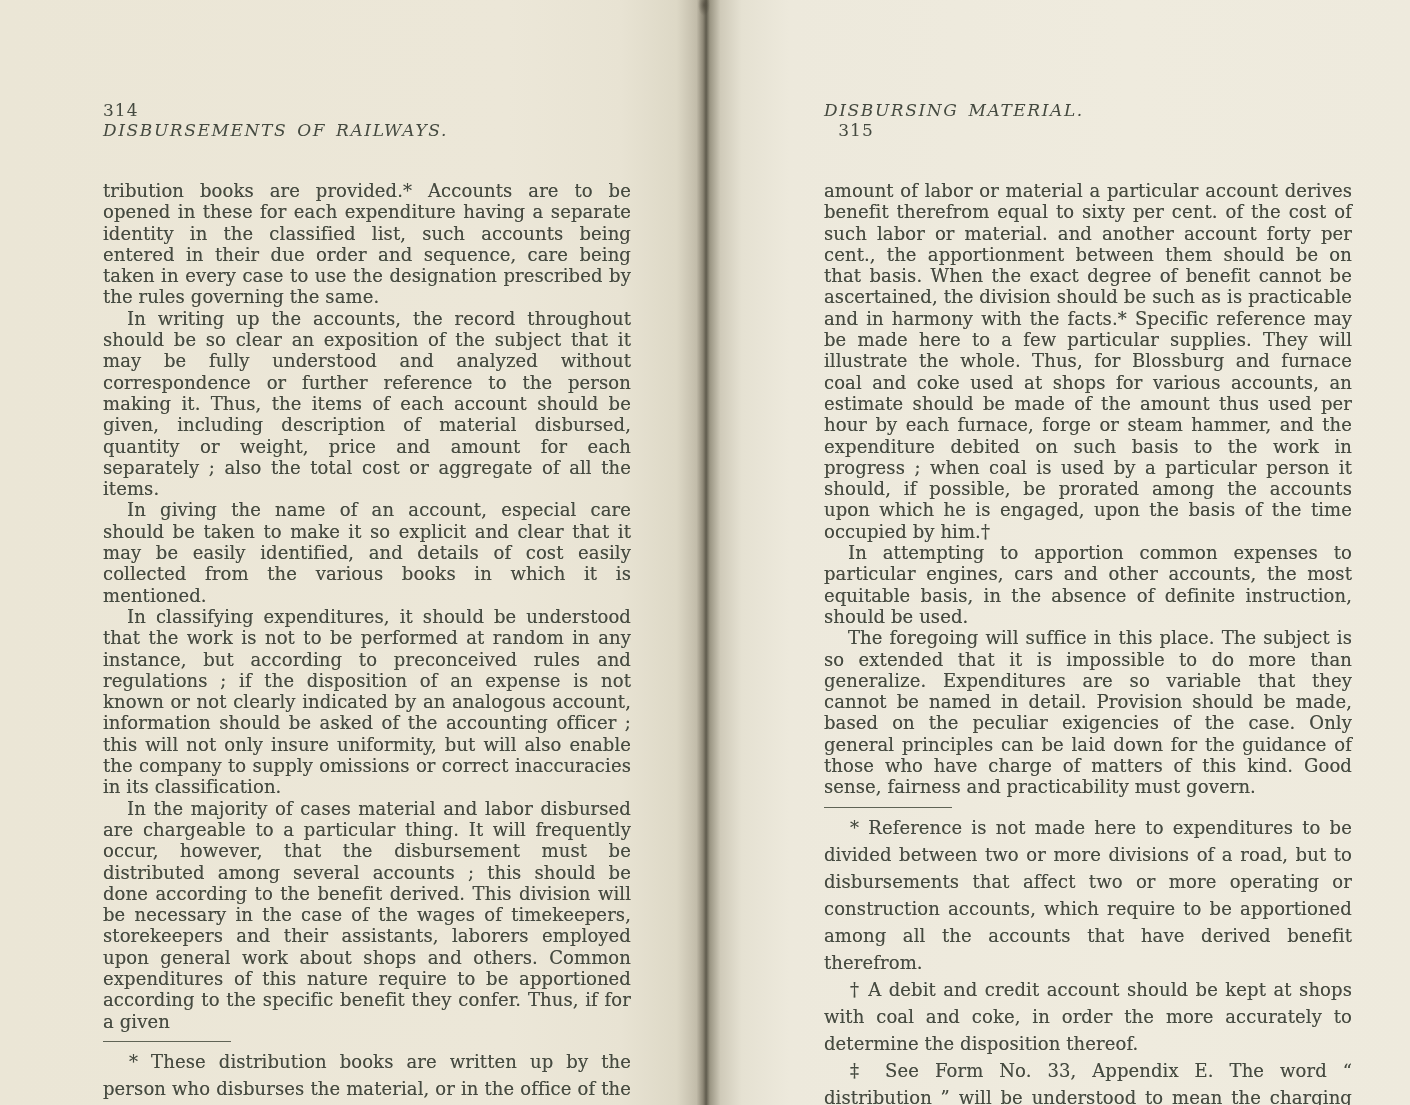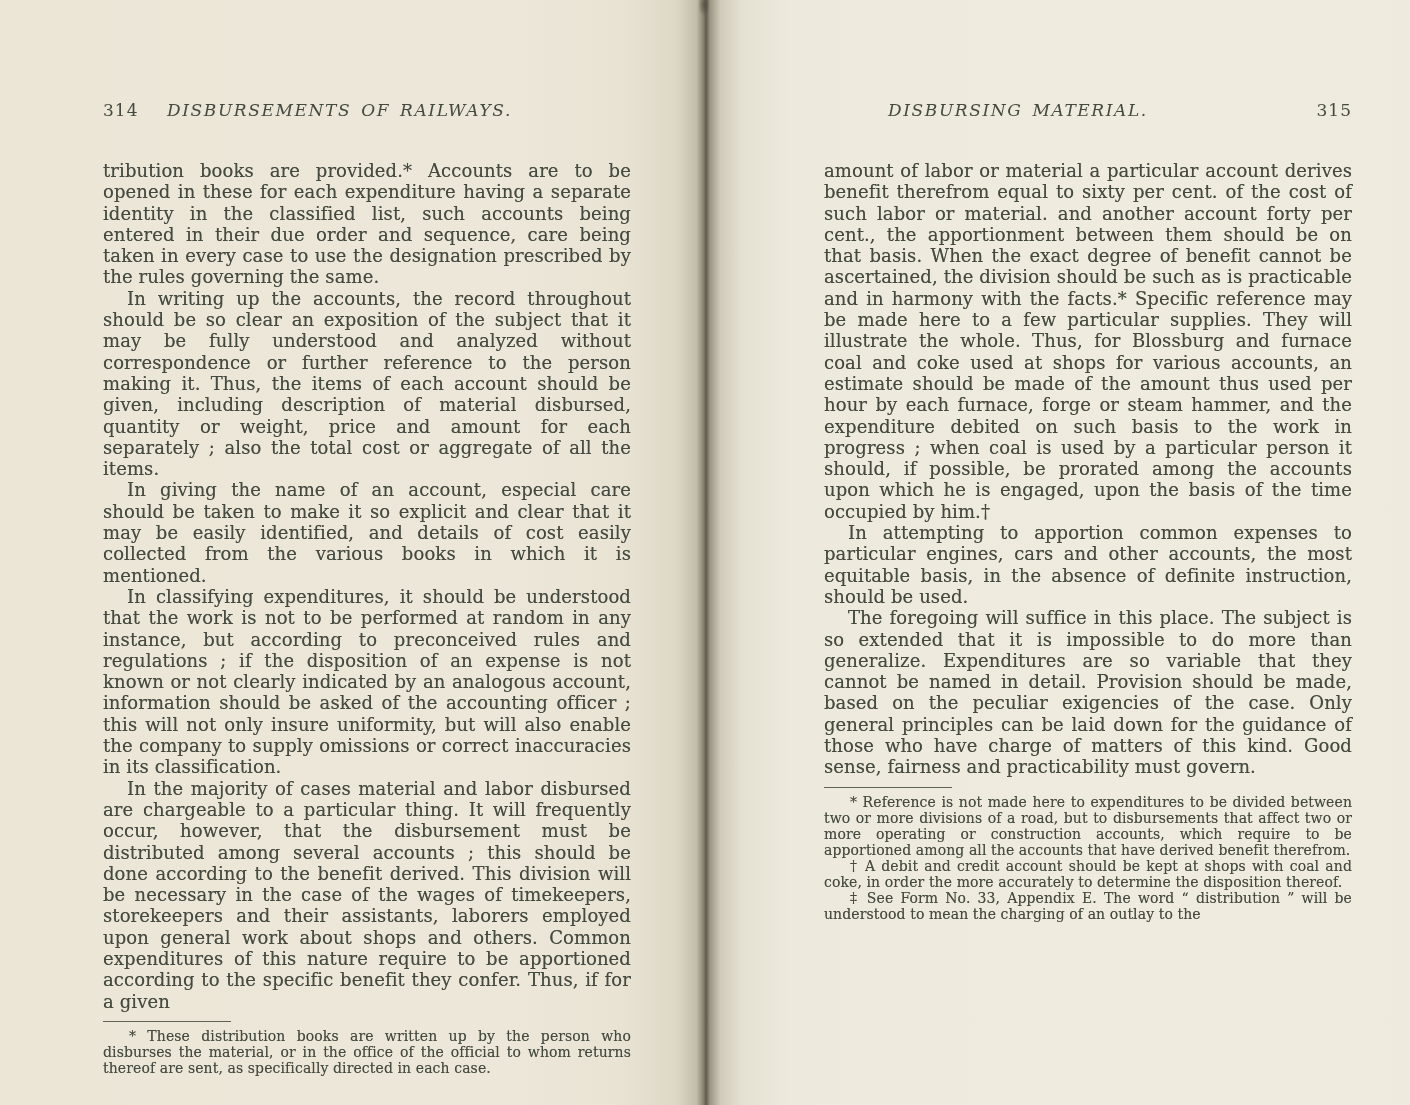--- a/index.html
+++ b/index.html
@@ -40,27 +40,28 @@
   }
   .col-left  { left: 103px; }
   .col-right { left: 824px; }
 
   .running-head {
     display: flex;
     align-items: baseline;
     margin-bottom: 23px;
     font-size: 17px;
     letter-spacing: 0.5px;
+    flex-direction: column;
   }
   .running-head .folio {
     width: 64px;
     font-style: normal;
     letter-spacing: 1px;
   }
-  .running-head .folio.right-side { text-align: right; }
+  .running-head .folio.right-side { text-align: center; }
   .running-head .head-title {
     flex: 1;
     text-align: left;
     font-style: italic;
     letter-spacing: 1.6px;
     word-spacing: 3px;
   }
 
   .body p {
     margin: 0;
@@ -75,22 +76,22 @@
   .smallcaps { font-variant: small-caps; letter-spacing: 0.4px; }
 
   .footnote-rule {
     width: 128px;
     height: 0;
     border-top: 1.6px solid #5f6355;
     margin: 9px 0 6px 0;
   }
   .footnotes p {
     margin: 0;
-    font-size: 14px;
-    line-height: 16px;
+    font-size: 18px;
+    line-height: 27px;
     letter-spacing: 0.1px;
     text-indent: 26px;
     text-shadow: 0 0 0.4px rgba(63,67,57,.5);
   }
 </style>
 </head>
 <body>
 
 <div class="spread">
   <div class="gutter-shade-top"></div>

